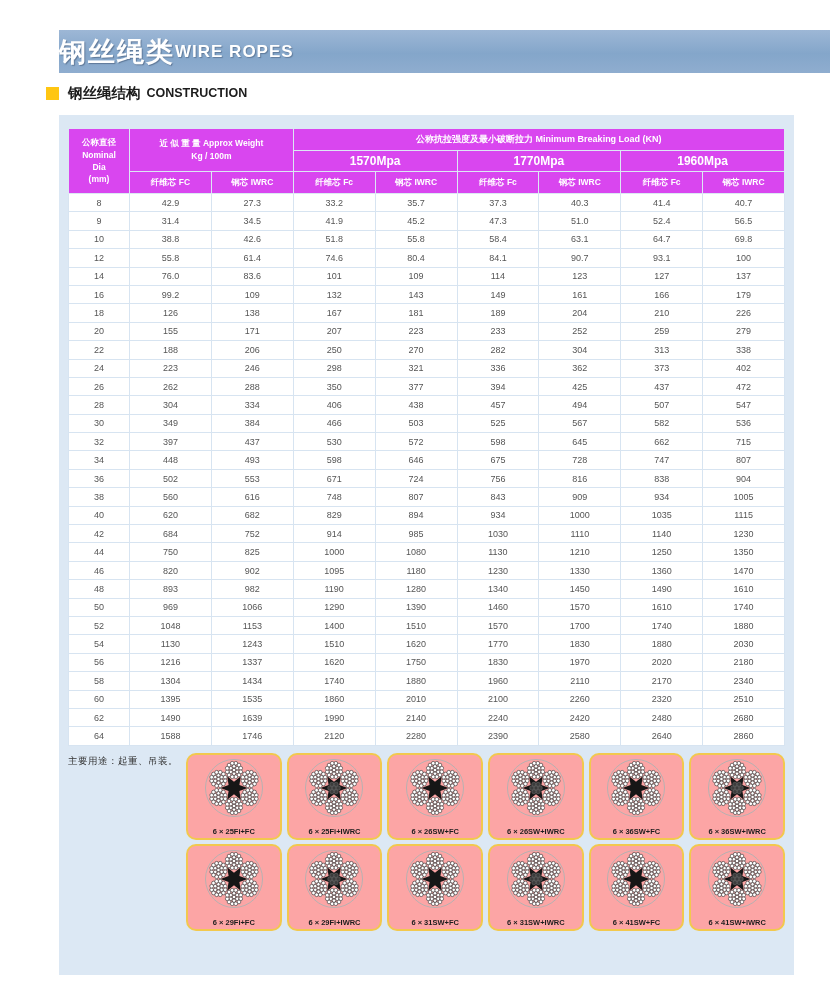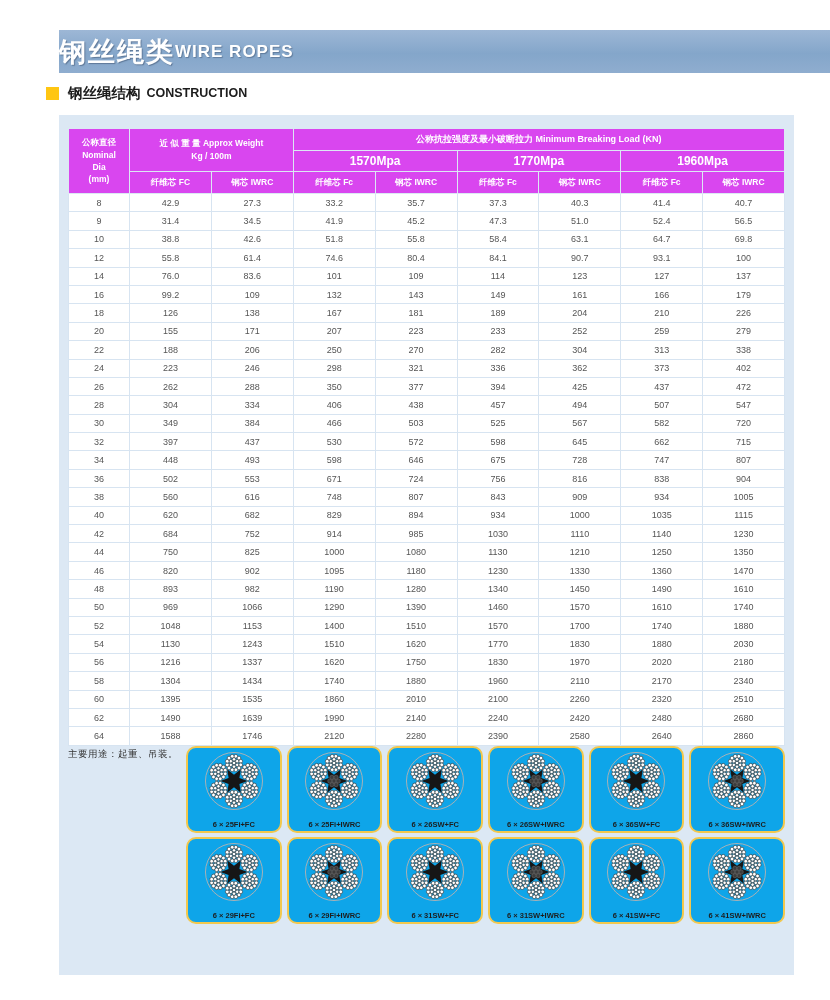--- a/index.html
+++ b/index.html
@@ -35,25 +35,25 @@
   th.h-dia { font-size:8.5px; line-height:1.45; white-space:pre-line; }
   th.h-weight { font-size:8.5px; line-height:1.5; white-space:pre-line; height:43px; }
   th.h-load { font-size:9px; height:22px;margin-top:14px; }
   th.h-mpa { font-size:12px; height:21px; font-weight:bold; }
   th.h-sub { font-size:8.5px; height:22px; }
   tbody td {
     background:#fff; border:1px solid #d7e4f1; color:#555;
     font-size:9px; text-align:center; height:18.4px; padding:0;
   }
 
-  .bottom { display:flex; }
+  .bottom { display:flex; margin-top:7px; }
   .note { width:118px; font-size:9.5px; color:#333; padding-top:2px; letter-spacing:.5px; }
   .cards { flex:1; display:grid; grid-template-columns:repeat(6,1fr); gap:4px 5px; }
   .card {
-    height:87px; background:#0ea5e9; border:2px solid #f2c84e; border-radius:10px;
+    height:87px; background:#fca5a5; border:2px solid #f2c84e; border-radius:10px;
     display:flex; flex-direction:column; align-items:center; justify-content:space-between;
     padding:2px 2px 2px 2px;
   }
   .card-label { font-size:7.5px; font-weight:bold; color:#1d1d1d; white-space:nowrap; }
 </style>
 </head>
 <body>
 
 <div class="banner">
   <span class="banner-zh">钢丝绳类</span>
@@ -240,21 +240,21 @@
         </tr>
         <tr>
           <td>30</td>
           <td>349</td>
           <td>384</td>
           <td>466</td>
           <td>503</td>
           <td>525</td>
           <td>567</td>
           <td>582</td>
-          <td>720</td>
+          <td>536</td>
         </tr>
         <tr>
           <td>32</td>
           <td>397</td>
           <td>437</td>
           <td>530</td>
           <td>572</td>
           <td>598</td>
           <td>645</td>
           <td>662</td>

